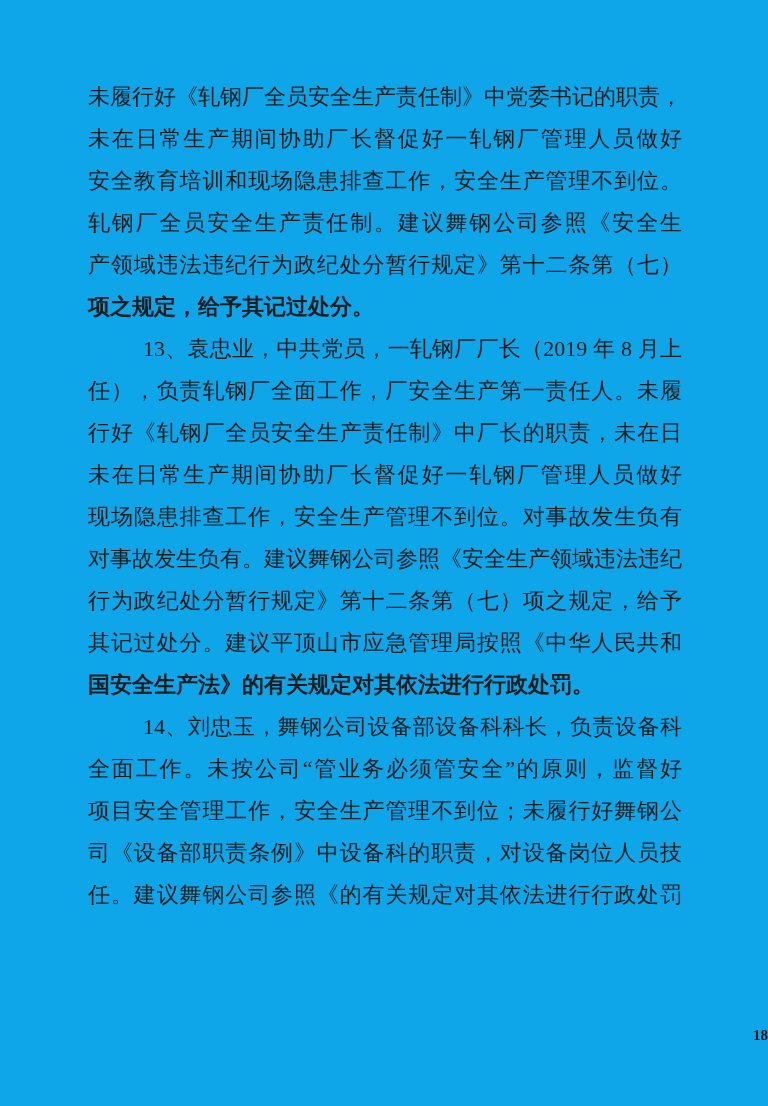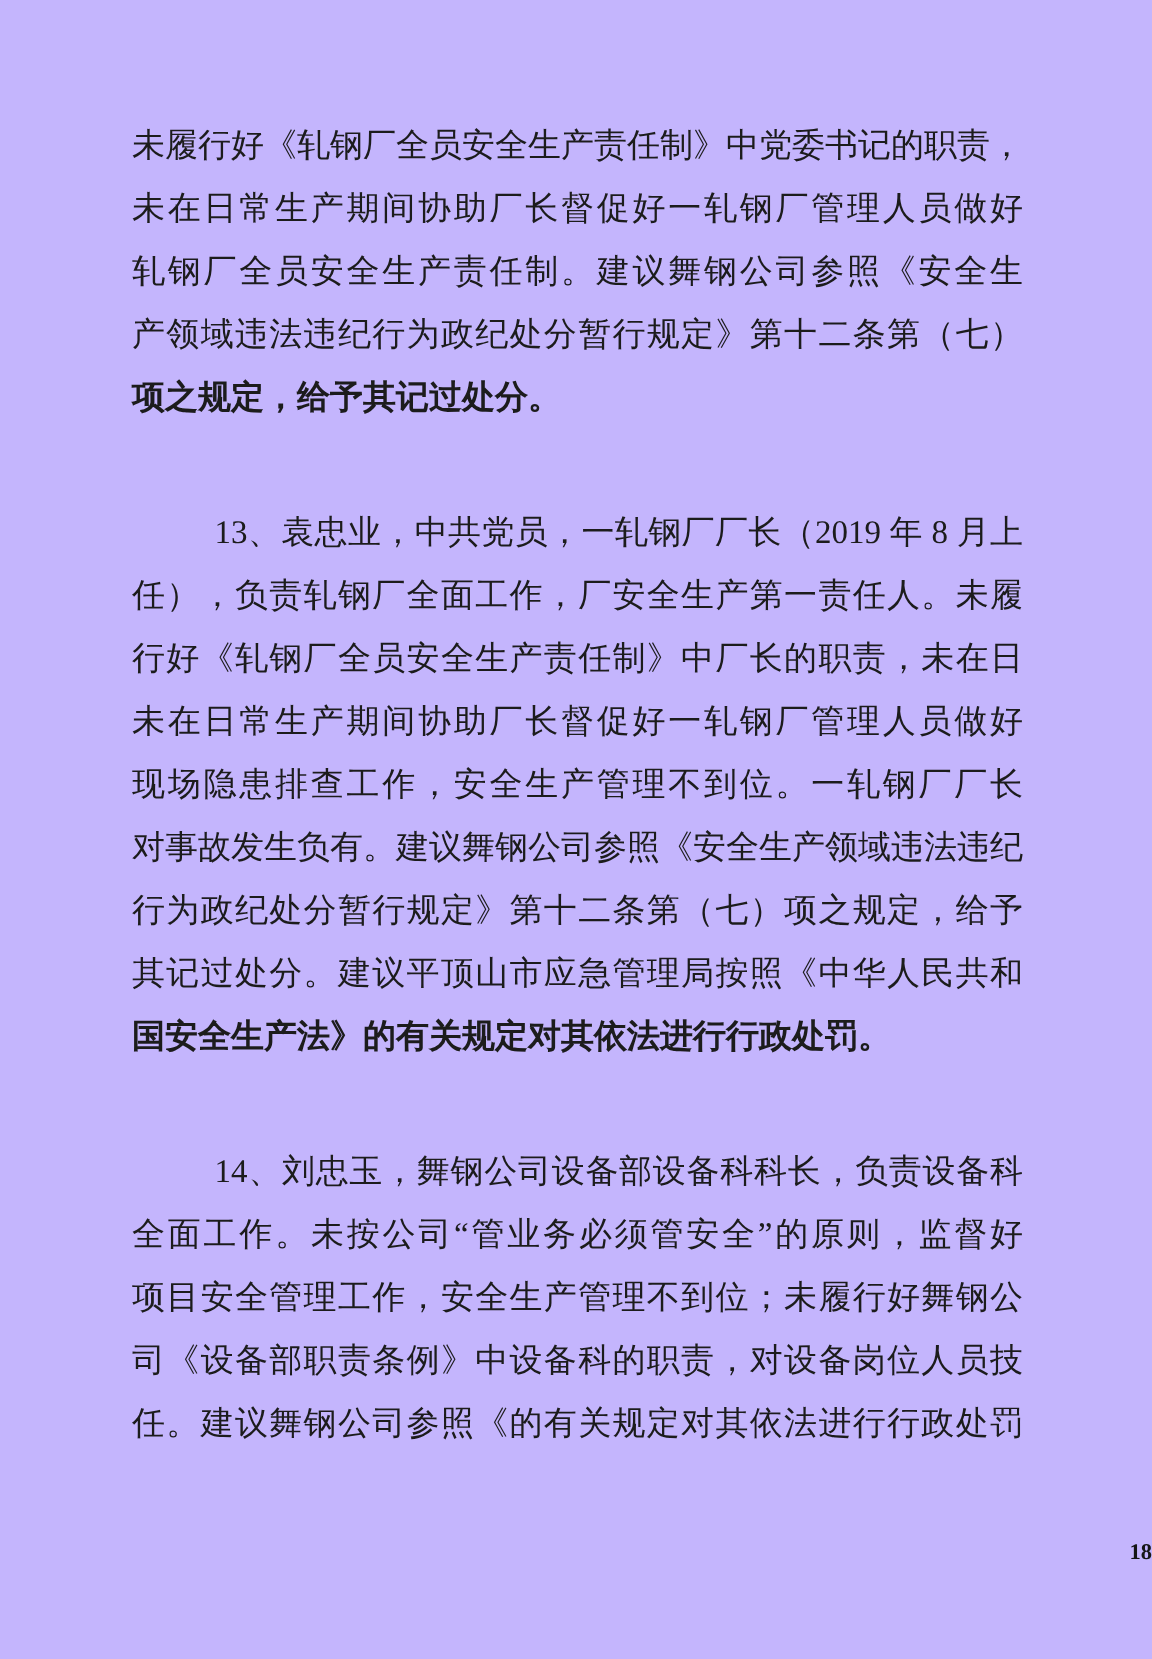--- a/index.html
+++ b/index.html
@@ -5,21 +5,21 @@
   html, body {
     margin: 0;
     padding: 0;
     background: #e8e8e8;
   }
   .page {
     position: relative;
     width: 768px;
     height: 1106px;
     margin: 0 auto;
-    background: #c4b5fd;
+    background: #0ea5e9;
     overflow: hidden;
     font-family: "Liberation Serif", "DejaVu Serif", serif;
     color: #1c1c1c;
   }
   .textblock {
     position: absolute;
     left: 88px;
     top: 76px;
     width: 594px;
     font-size: 22px;
@@ -31,21 +31,20 @@
     padding: 0;
   }
   .line {
     height: 42px;
     text-align: justify;
     text-align-last: justify;
     white-space: nowrap;
   }
   .para-start {
     padding-left: 55px;
-    margin-top: 48px;
   }
   .para-end {
     text-align-last: left;
     font-weight: bold;
   }
   .page-number {
     position: absolute;
     left: 0;
     right: 0;
     top: 1026px;
@@ -59,31 +58,32 @@
 </head>
 <body>
 
 <div class="page">
 
   <div class="textblock">
 
     <div class="para">
       <div class="line">未履行好《轧钢厂全员安全生产责任制》中党委书记的职责，</div>
       <div class="line">未在日常生产期间协助厂长督促好一轧钢厂管理人员做好</div>
+      <div class="line">安全教育培训和现场隐患排查工作，安全生产管理不到位。</div>
       <div class="line">轧钢厂全员安全生产责任制。建议舞钢公司参照《安全生</div>
       <div class="line">产领域违法违纪行为政纪处分暂行规定》第十二条第（七）</div>
       <div class="line para-end">项之规定，给予其记过处分。</div>
     </div>
 
     <div class="para">
       <div class="line para-start">13、袁忠业，中共党员，一轧钢厂厂长（2019 年 8 月上</div>
       <div class="line">任），负责轧钢厂全面工作，厂安全生产第一责任人。未履</div>
       <div class="line">行好《轧钢厂全员安全生产责任制》中厂长的职责，未在日</div>
       <div class="line">未在日常生产期间协助厂长督促好一轧钢厂管理人员做好</div>
-      <div class="line">现场隐患排查工作，安全生产管理不到位。一轧钢厂厂长</div>
+      <div class="line">现场隐患排查工作，安全生产管理不到位。对事故发生负有</div>
       <div class="line">对事故发生负有。建议舞钢公司参照《安全生产领域违法违纪</div>
       <div class="line">行为政纪处分暂行规定》第十二条第（七）项之规定，给予</div>
       <div class="line">其记过处分。建议平顶山市应急管理局按照《中华人民共和</div>
       <div class="line para-end">国安全生产法》的有关规定对其依法进行行政处罚。</div>
     </div>
 
     <div class="para">
       <div class="line para-start">14、刘忠玉，舞钢公司设备部设备科科长，负责设备科</div>
       <div class="line">全面工作。未按公司“管业务必须管安全”的原则，监督好</div>
       <div class="line">项目安全管理工作，安全生产管理不到位；未履行好舞钢公</div>

